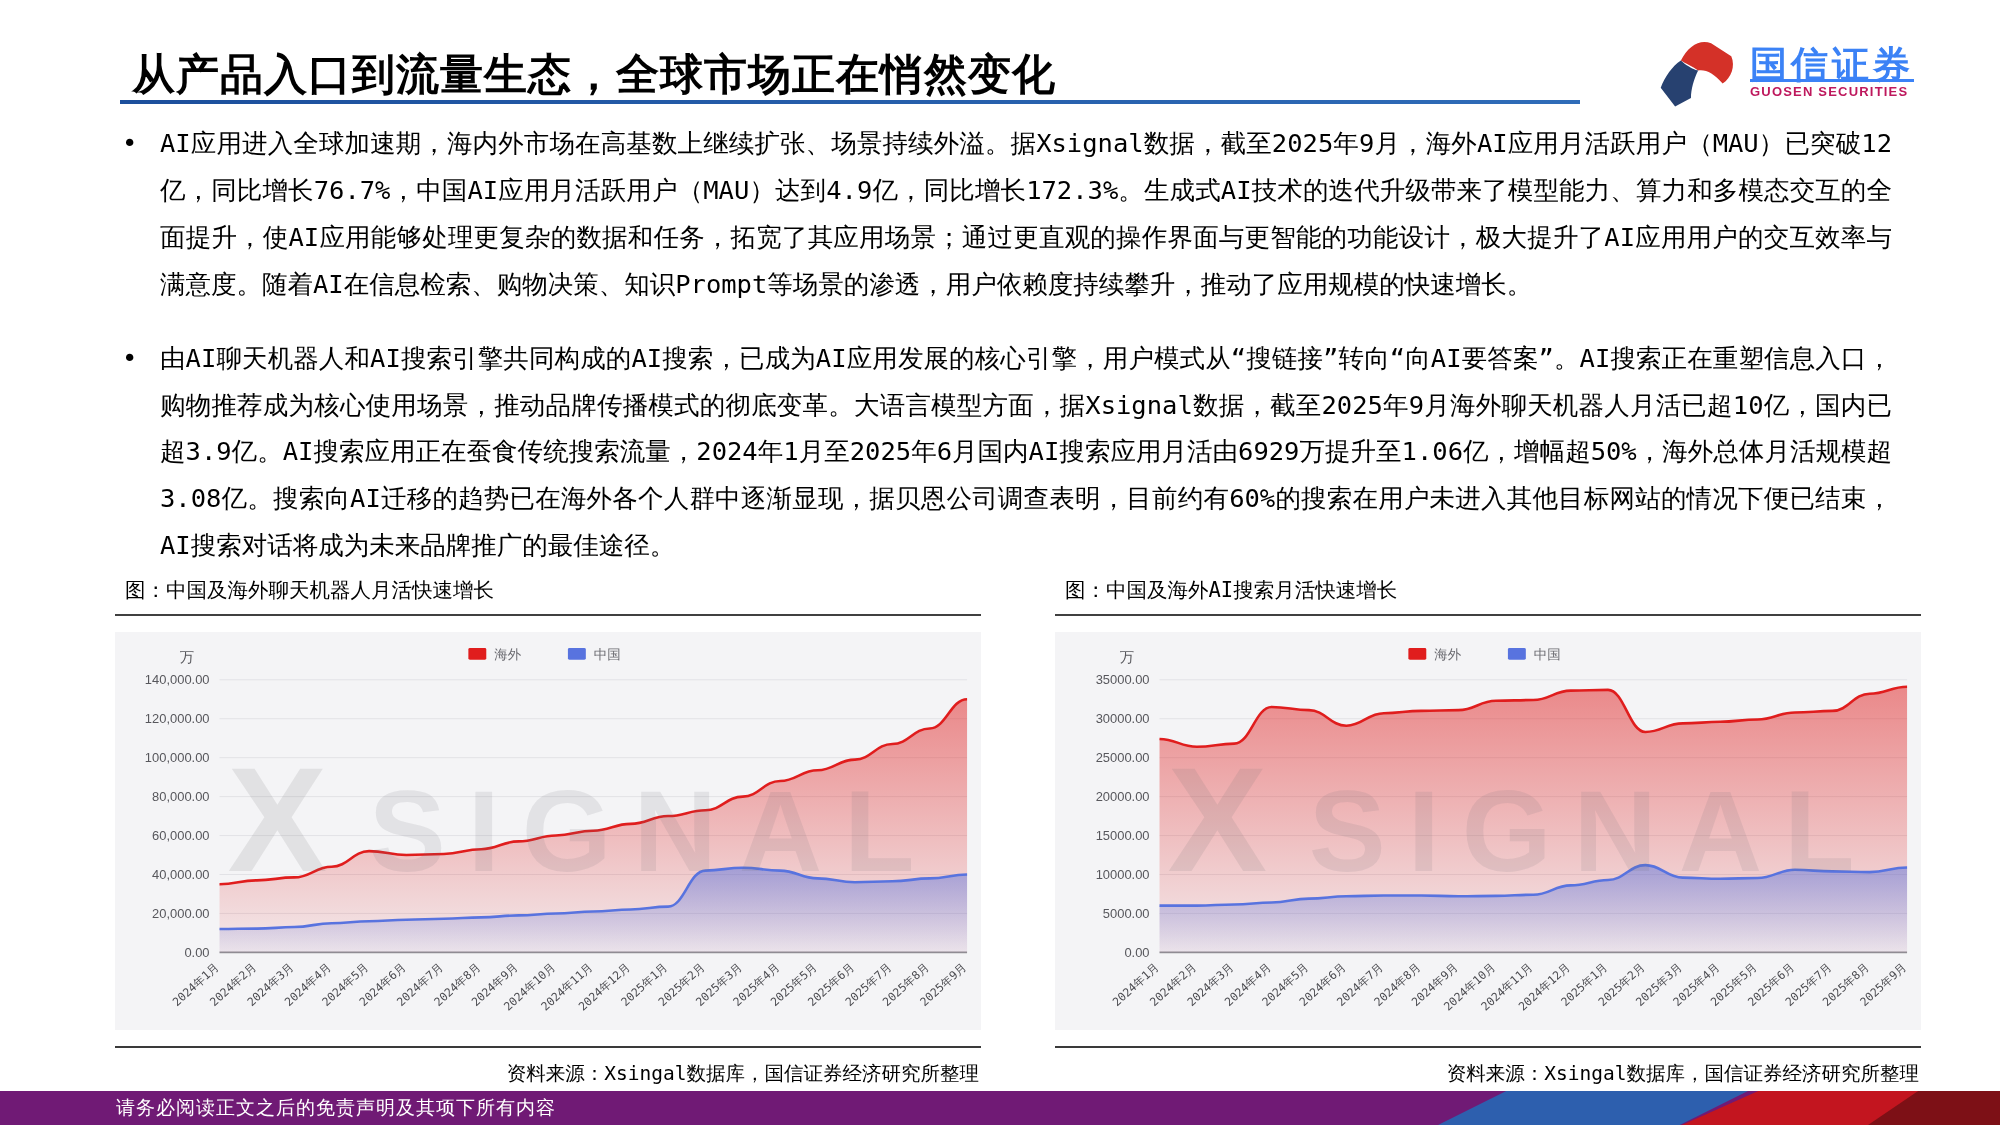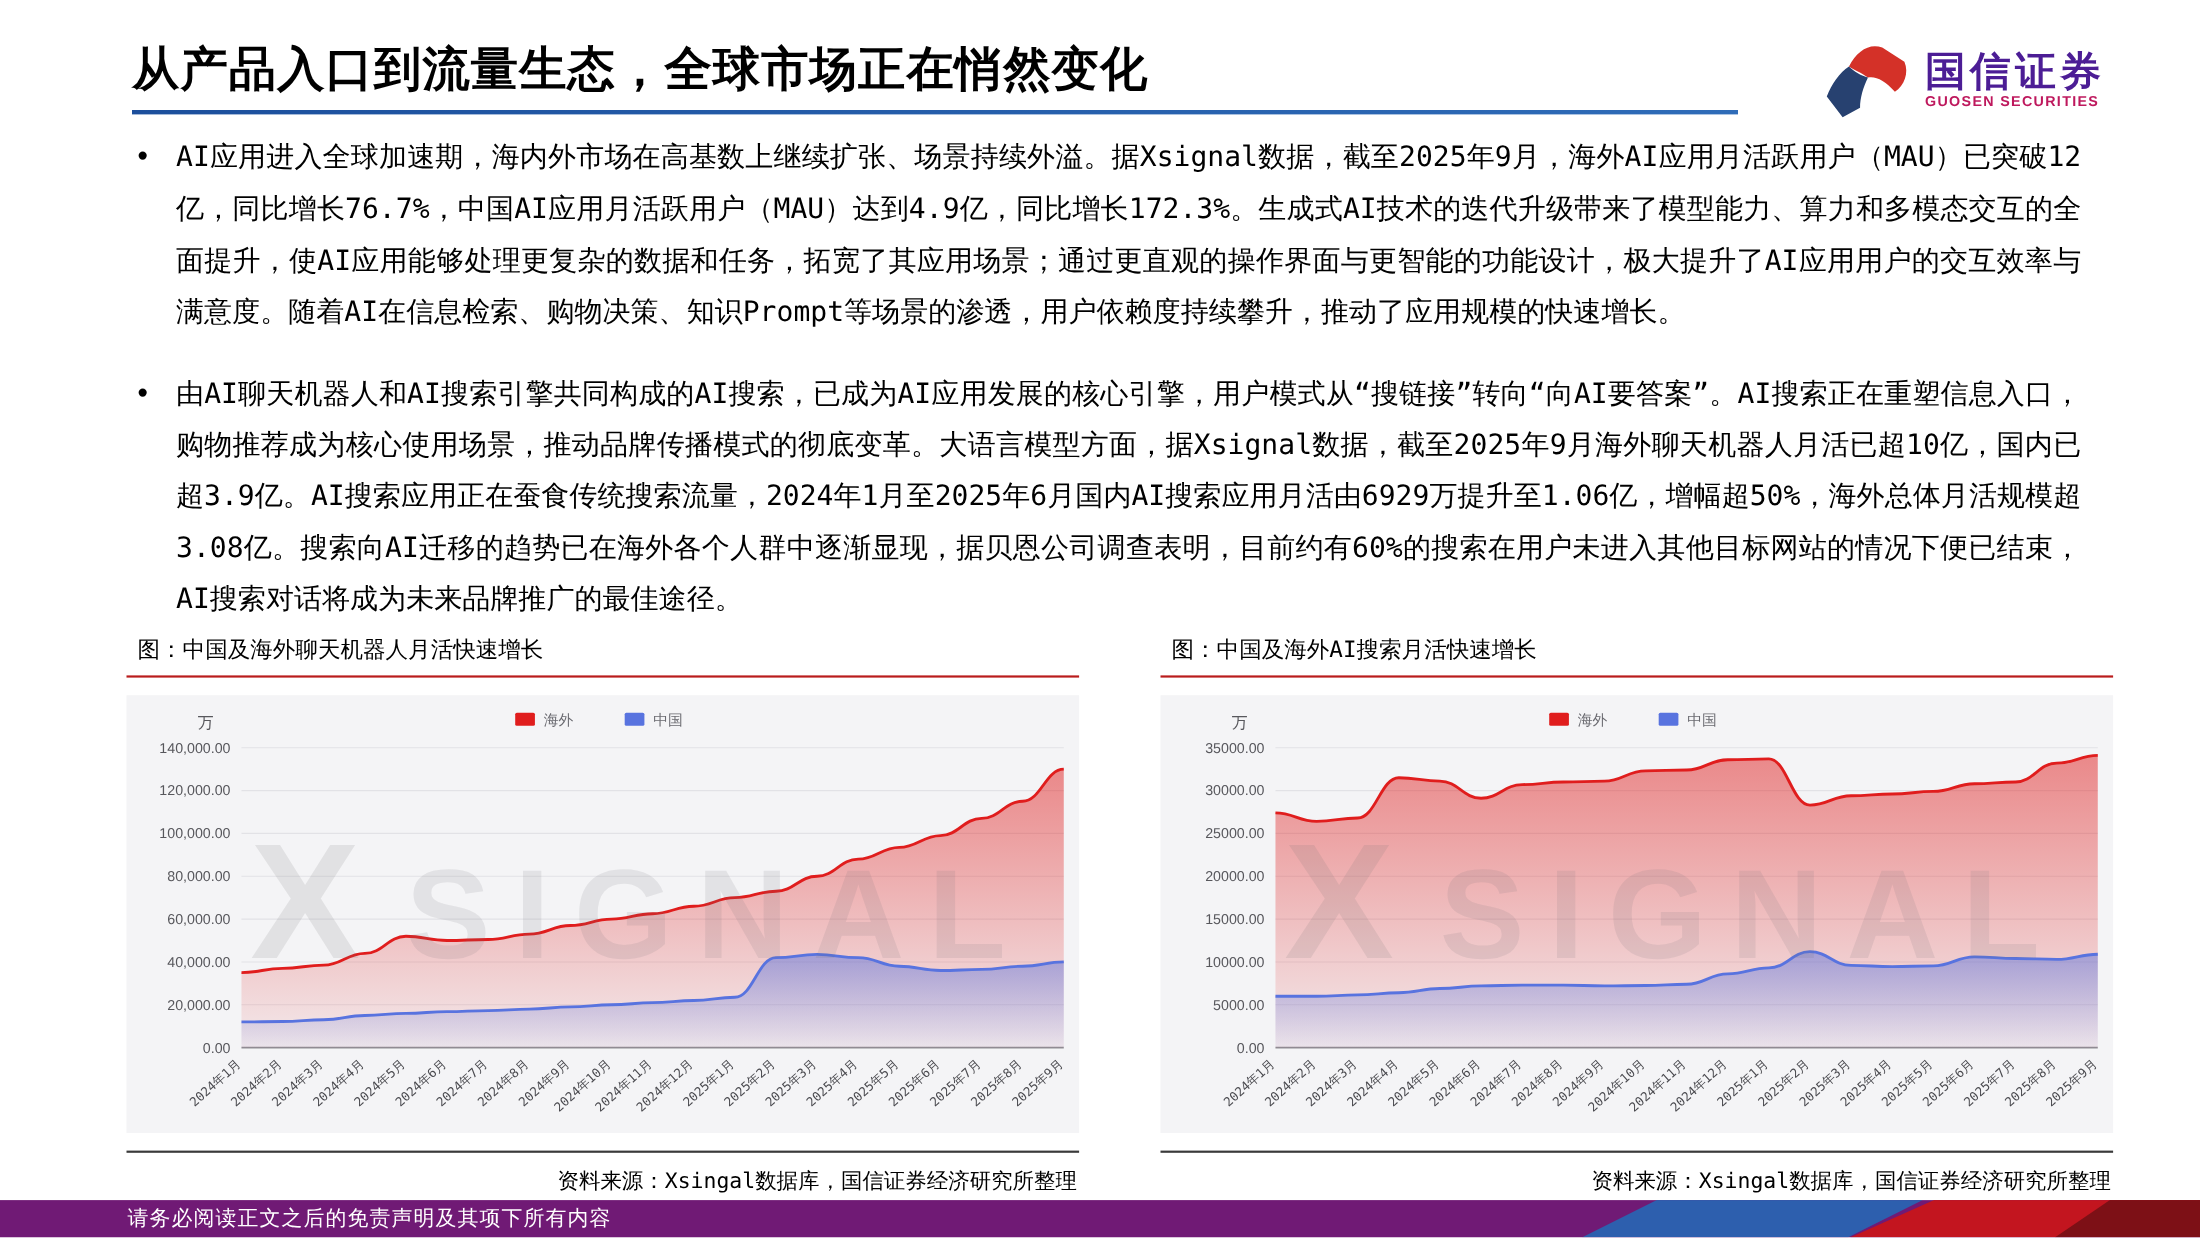--- a/index.html
+++ b/index.html
@@ -3,46 +3,46 @@
 <meta charset="utf-8">
 <style>
   html,body{margin:0;padding:0;}
   body{
     width:2000px;height:1125px;position:relative;overflow:hidden;
     background:#ffffff;
     font-family:"DejaVu Sans Mono","Liberation Mono",monospace;
   }
   
   .page-title{
-    position:absolute;left:120px;top:34px;margin:0;
+    position:absolute;left:120px;top:34px;margin:12px;
     font-family:"Liberation Sans","DejaVu Sans",sans-serif;
     font-size:43px;font-weight:800;color:#000;letter-spacing:1px;white-space:nowrap;text-align:right;
   }
   .title-rule{
     position:absolute;left:120px;top:100px;width:1460px;height:4px;
     background:linear-gradient(90deg,#1c4f9c,#2f6cb8);
   }
   .logo{position:absolute;top:36px;right:86px;display:flex;align-items:center;gap:14px;}
   .logo-mark{width:80px;height:72px;}
   .logo-text{display:flex;flex-direction:column;line-height:1.1;}
-  .logo-cn{font-family:"Liberation Sans",sans-serif;font-size:37px;font-weight:700;color:#4c1d95;letter-spacing:4px;}
+  .logo-cn{font-family:"Liberation Sans",sans-serif;font-size:37px;font-weight:700;color:#3b82f6;letter-spacing:4px;text-decoration:underline;}
   .logo-en{font-family:"Liberation Sans",sans-serif;font-size:13px;font-weight:700;color:#be185d;letter-spacing:1.2px;margin-top:0;}
   
   .bullets{position:absolute;left:120px;top:120px;width:1772px;margin:0;padding:0;list-style:none;}
   .bullets li{
     position:relative;padding-left:40px;margin-bottom:27px;
     font-size:25.5px;line-height:1.84;color:#000;text-align:justify;
   }
   .bullets li .marker{position:absolute;left:2px;top:0;}
   
   .charts-row{position:absolute;left:115px;top:576px;display:flex;gap:74px;}
   .chart-col{width:866px;}
   .chart-title{
     font-size:20.5px;color:#000;padding:0 4px 10px 10px;margin:0;
-    border-bottom:2px solid #b91c1c;font-weight:400;white-space:nowrap;
+    border-bottom:2px solid #404040;font-weight:400;white-space:nowrap;
   }
   .chart-panel{margin-top:16px;height:398px;background:#f4f4f6;position:relative;}
   .chart-panel svg{position:absolute;inset:0;width:100%;height:100%;}
   .chart-source{
     margin-top:16px;border-top:2px solid #3a3a3a;padding:12px 2px 0 2px;
     font-size:19.5px;color:#000;text-align:right;
   }
   
   .footer{position:absolute;left:0;bottom:0;width:2000px;height:34px;background:#701a75;}
   .footer-text{

